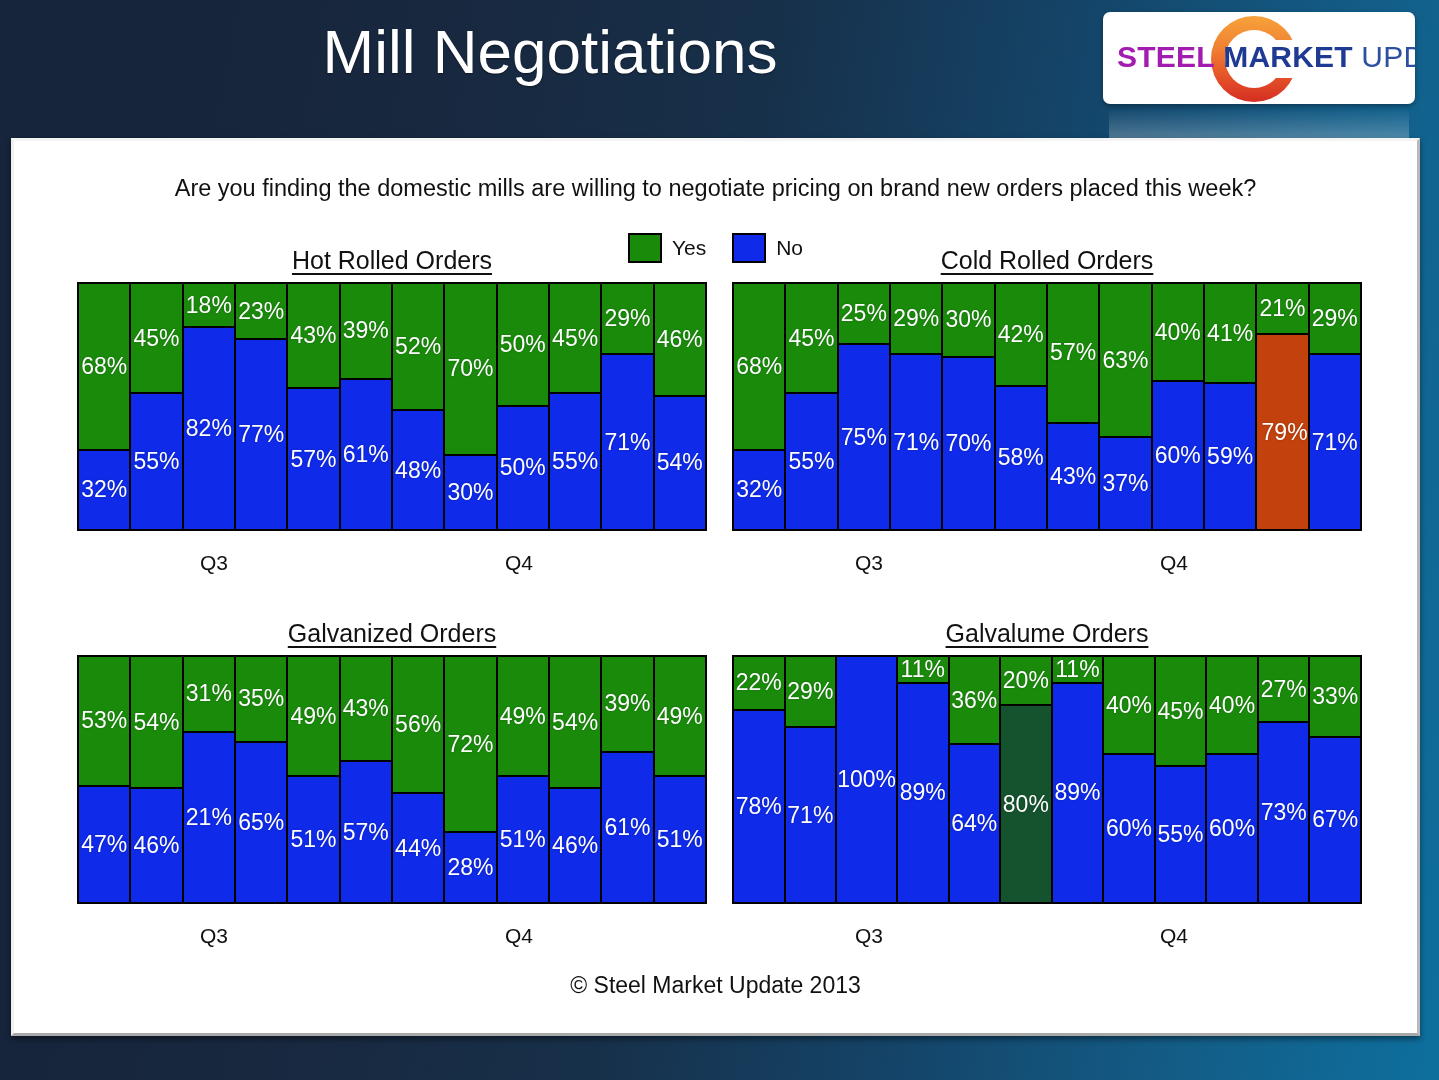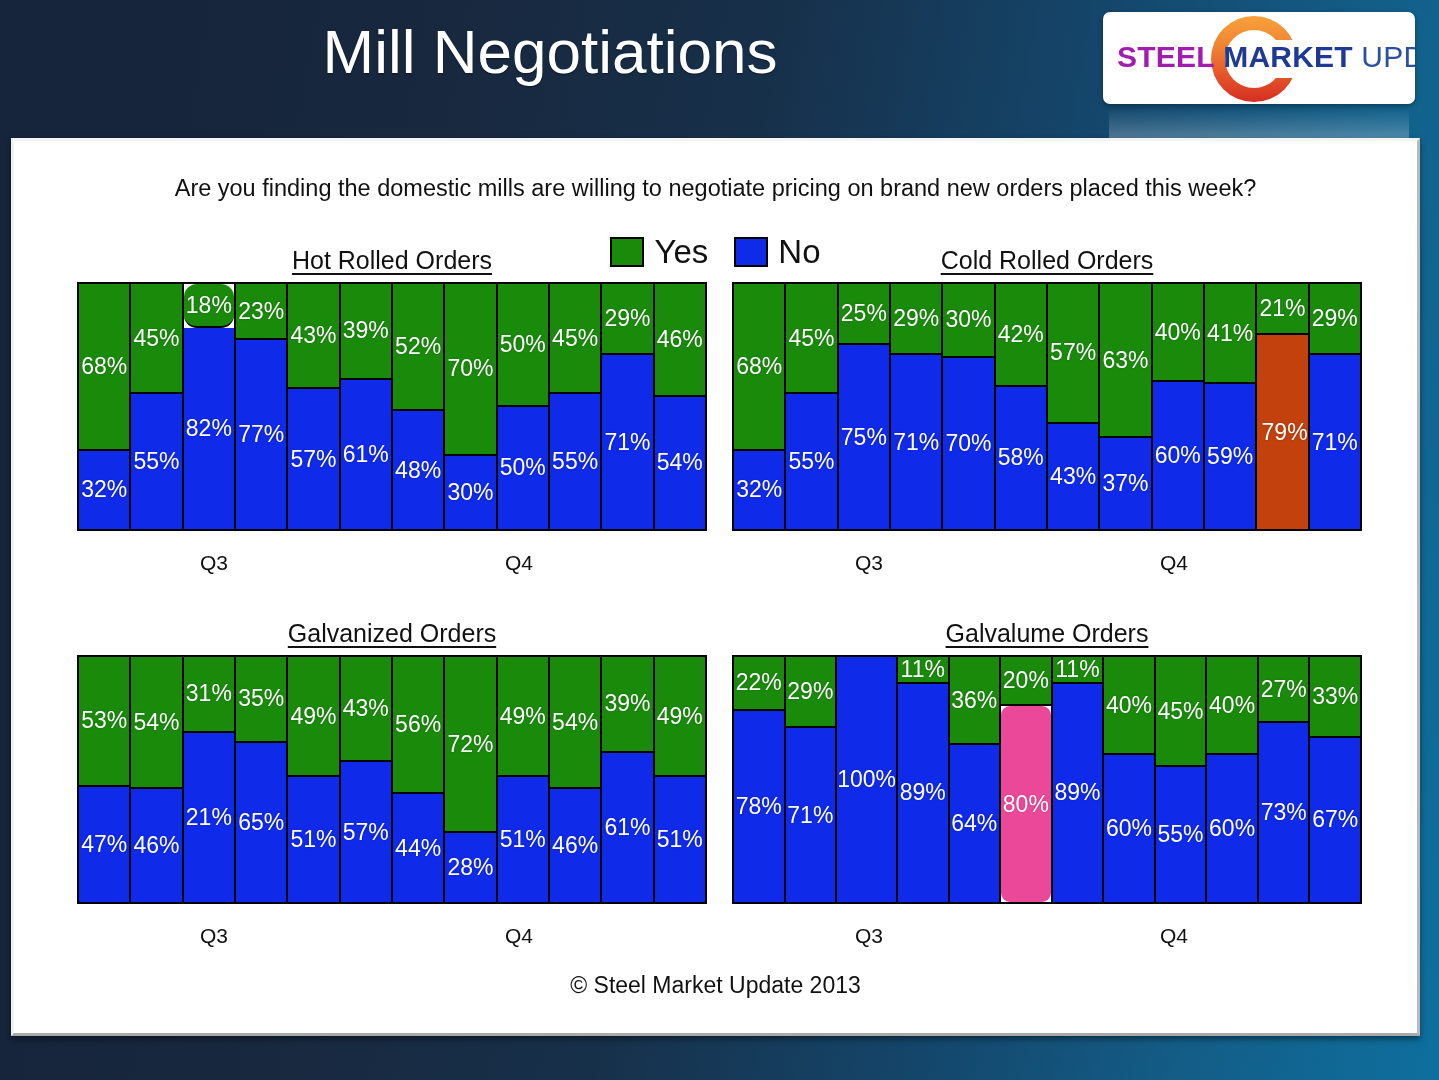--- a/index.html
+++ b/index.html
@@ -96,21 +96,21 @@
   }
   
   #legend {
     position: absolute; left: 0; top: 92px; width: 1403px;
     display: flex; justify-content: center; align-items: center; gap: 26px;
   }
   .legend-item { display: flex; align-items: center; gap: 10px; }
   .legend-swatch {
     width: 34px; height: 30px; border: 2px solid #000;
   }
-  .legend-label { font-size: 33px; color: #111; }
+  .legend-label { font-size: 21px; color: #111; }
 
   
   .chart {
     position: absolute; width: 630px;
   }
   #chart-hr { left: 63px;  top: 105px; }
   #chart-cr { left: 718px; top: 105px; }
   #chart-gv { left: 63px;  top: 478px; }
   #chart-gl { left: 718px; top: 478px; }
 
@@ -227,21 +227,21 @@
         </div>
         <div class="bar">
           <div class="seg seg-yes" style="flex: 0 0 45%; background: rgb(26, 138, 11);">
             <span class="val">45%</span>
           </div>
           <div class="seg seg-no" style="flex: 0 0 55%; background: rgb(15, 42, 232);">
             <span class="val">55%</span>
           </div>
         </div>
         <div class="bar">
-          <div class="seg seg-yes" style="flex: 0 0 18%; background: rgb(26, 138, 11); border-radius: 13px;">
+          <div class="seg seg-yes" style="flex: 0 0 18%; background: rgb(26, 138, 11);">
             <span class="val">18%</span>
           </div>
           <div class="seg seg-no" style="flex: 0 0 82%; background: rgb(15, 42, 232);">
             <span class="val">82%</span>
           </div>
         </div>
         <div class="bar">
           <div class="seg seg-yes" style="flex: 0 0 23%; background: rgb(26, 138, 11);">
             <span class="val">23%</span>
           </div>
@@ -569,21 +569,21 @@
             <span class="val">36%</span>
           </div>
           <div class="seg seg-no" style="flex: 0 0 64%; background: rgb(15, 42, 232);">
             <span class="val">64%</span>
           </div>
         </div>
         <div class="bar">
           <div class="seg seg-yes" style="flex: 0 0 20%; background: rgb(26, 138, 11);">
             <span class="val">20%</span>
           </div>
-          <div class="seg seg-no" style="flex: 0 0 80%; background: #ec4899; border-radius: 9px;">
+          <div class="seg seg-no" style="flex: 0 0 80%; background: #14532d;">
             <span class="val">80%</span>
           </div>
         </div>
         <div class="bar">
           <div class="seg seg-yes" style="flex: 0 0 11%; background: rgb(26, 138, 11);">
             <span class="val">11%</span>
           </div>
           <div class="seg seg-no" style="flex: 0 0 89%; background: rgb(15, 42, 232);">
             <span class="val">89%</span>
           </div>

